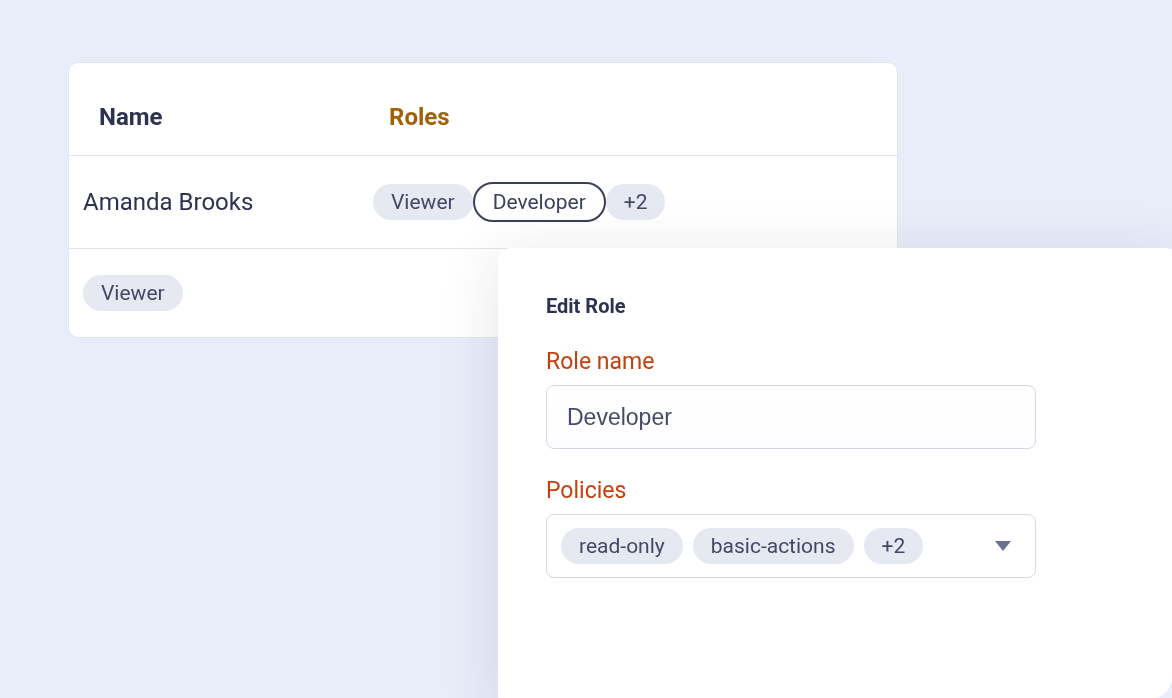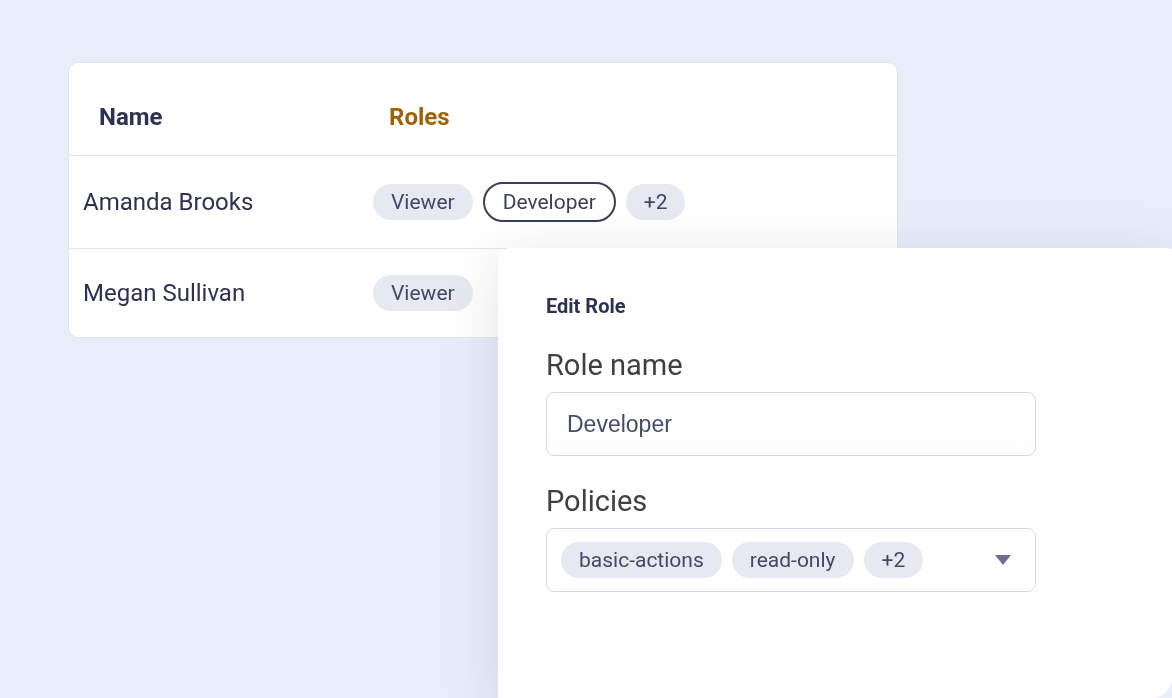--- a/index.html
+++ b/index.html
@@ -45,21 +45,20 @@
       border-bottom: 1px solid #E2E5EE;
     }
     .table-row:last-child { border-bottom: none; }
     .cell-name {
       width: 290px;
       font-size: 24px;
       color: #2D3250;
     }
     .cell-roles {
       display: flex;
-      gap: 10px;
       align-items: center;
     }
     .chip {
       display: inline-flex;
       align-items: center;
       background: #E7E9F2;
       color: #424866;
       font-size: 21px;
       padding: 6px 18px;
       border-radius: 999px;
@@ -80,22 +79,22 @@
       box-shadow: 0 10px 60px rgba(30,34,60,0.12);
       padding: 46px 48px 0 48px;
     }
     .edit-title {
       font-size: 20px;
       font-weight: 700;
       color: #2D3250;
       margin-bottom: 30px;
     }
     .field-label {
-      font-size: 29px;
-      color: #404040;
+      font-size: 23px;
+      color: #c2410c;
       margin-bottom: 10px;
     }
     .text-input {
       width: 490px;
       height: 64px;
       border: 1px solid #D6D9E5;
       background: linear-gradient(#ffffff, #fdfdff);
       border-radius: 8px;
       padding: 0 20px;
       font-size: 23px;
@@ -136,34 +135,33 @@
     <div class="cell-name">Amanda Brooks</div>
     <div class="cell-roles">
       <span class="chip">Viewer</span>
       <span class="chip outlined">Developer</span>
       <span class="chip">+2</span>
     </div>
   </div>
 
 
   <div class="table-row">
-    <div class="cell-name">Megan Sullivan</div>
     <div class="cell-roles">
       <span class="chip">Viewer</span>
     </div>
   </div>
 </div>
 
 <div class="edit-panel">
   <div class="edit-title">Edit Role</div>
 
   <div class="field-label">Role name</div>
   <input class="text-input" type="text" value="Developer" style="">
 
   <div class="field-label">Policies</div>
   <div class="policies-box">
+    <span class="chip">read-only</span>
     <span class="chip">basic-actions</span>
-    <span class="chip">read-only</span>
     <span class="chip">+2</span>
     <span class="spacer"></span>
     <span class="chevron-down"></span>
   </div>
 </div>
 
 </body></html>

